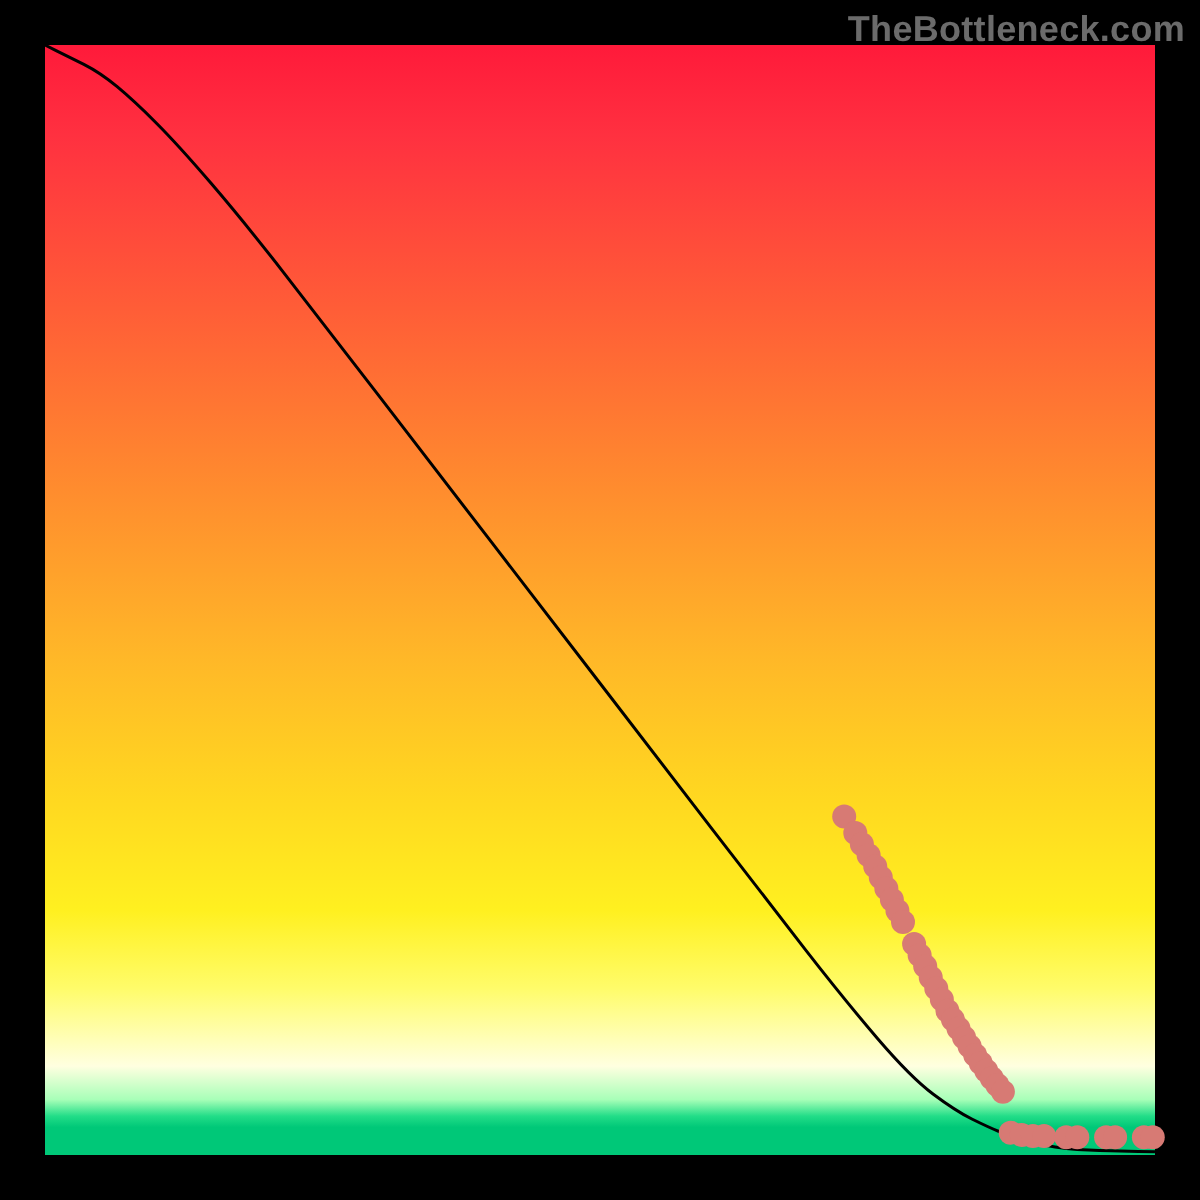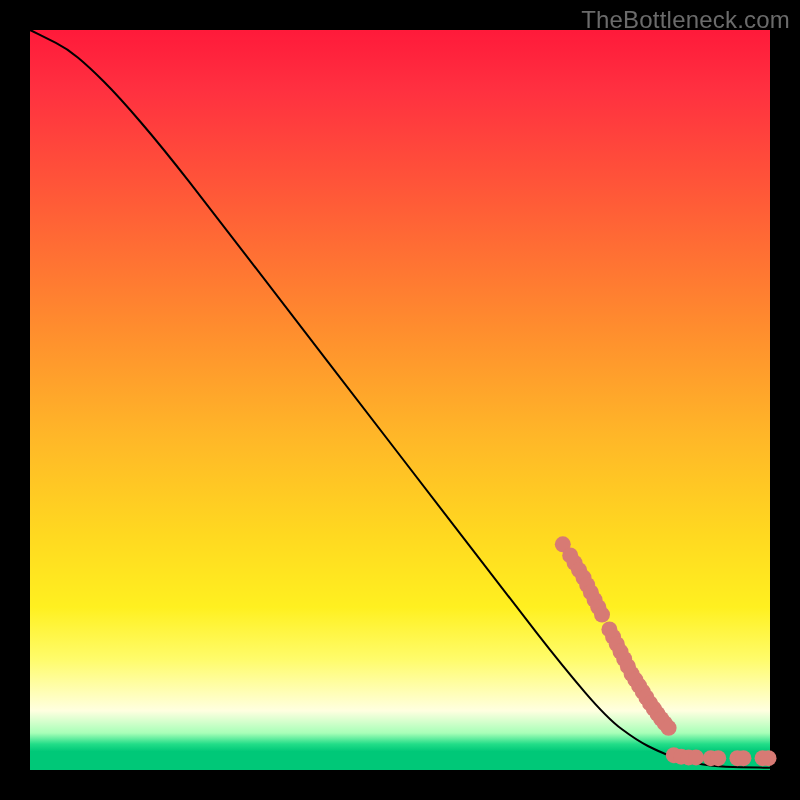--- a/index.html
+++ b/index.html
@@ -42,21 +42,21 @@
       #00c878 97.5%,
       #00c878 100%
     );
   }
   .watermark {
     position: absolute;
     top: 6px;
     right: 10px;
     color: #6b6b6b;
     font-size: 24px;
-    font-weight: 400;
+    font-weight: 700;
     letter-spacing: 0.2px;
     user-select: none;
   }
   svg.curve {
     position: absolute;
     left: 0; top: 0;
     width: 740px;
     height: 740px;
     overflow: visible;
   }

